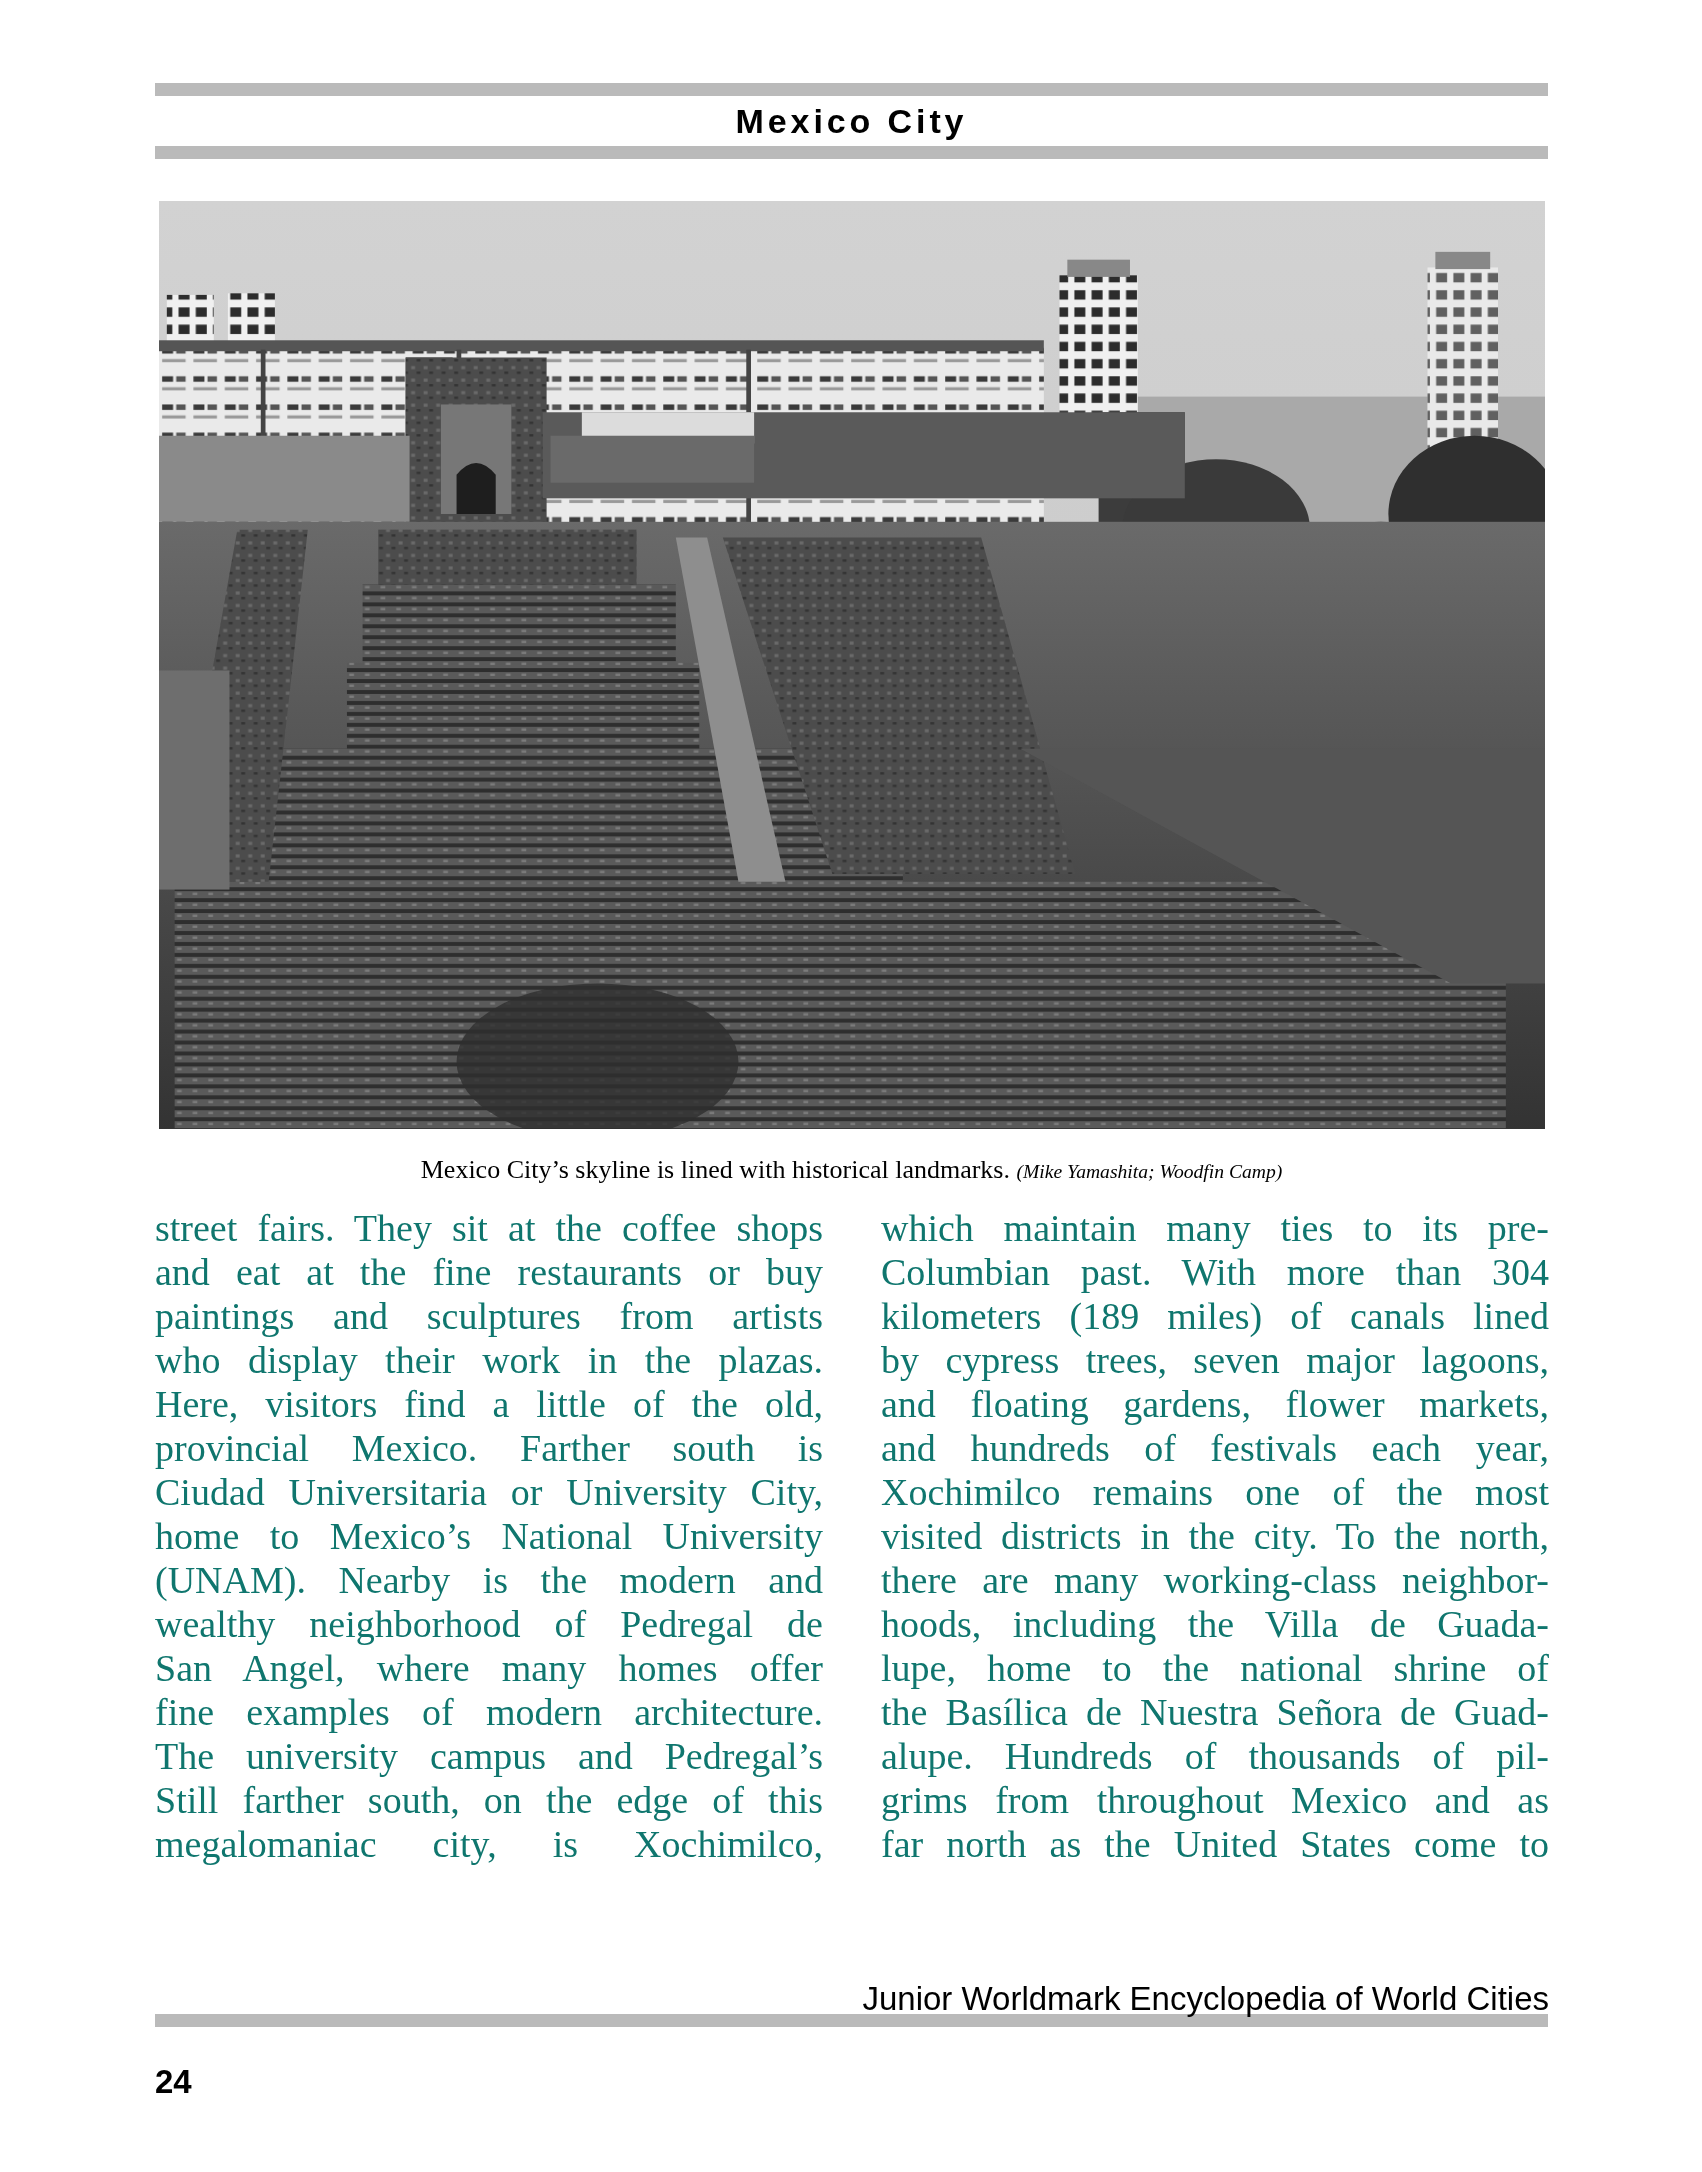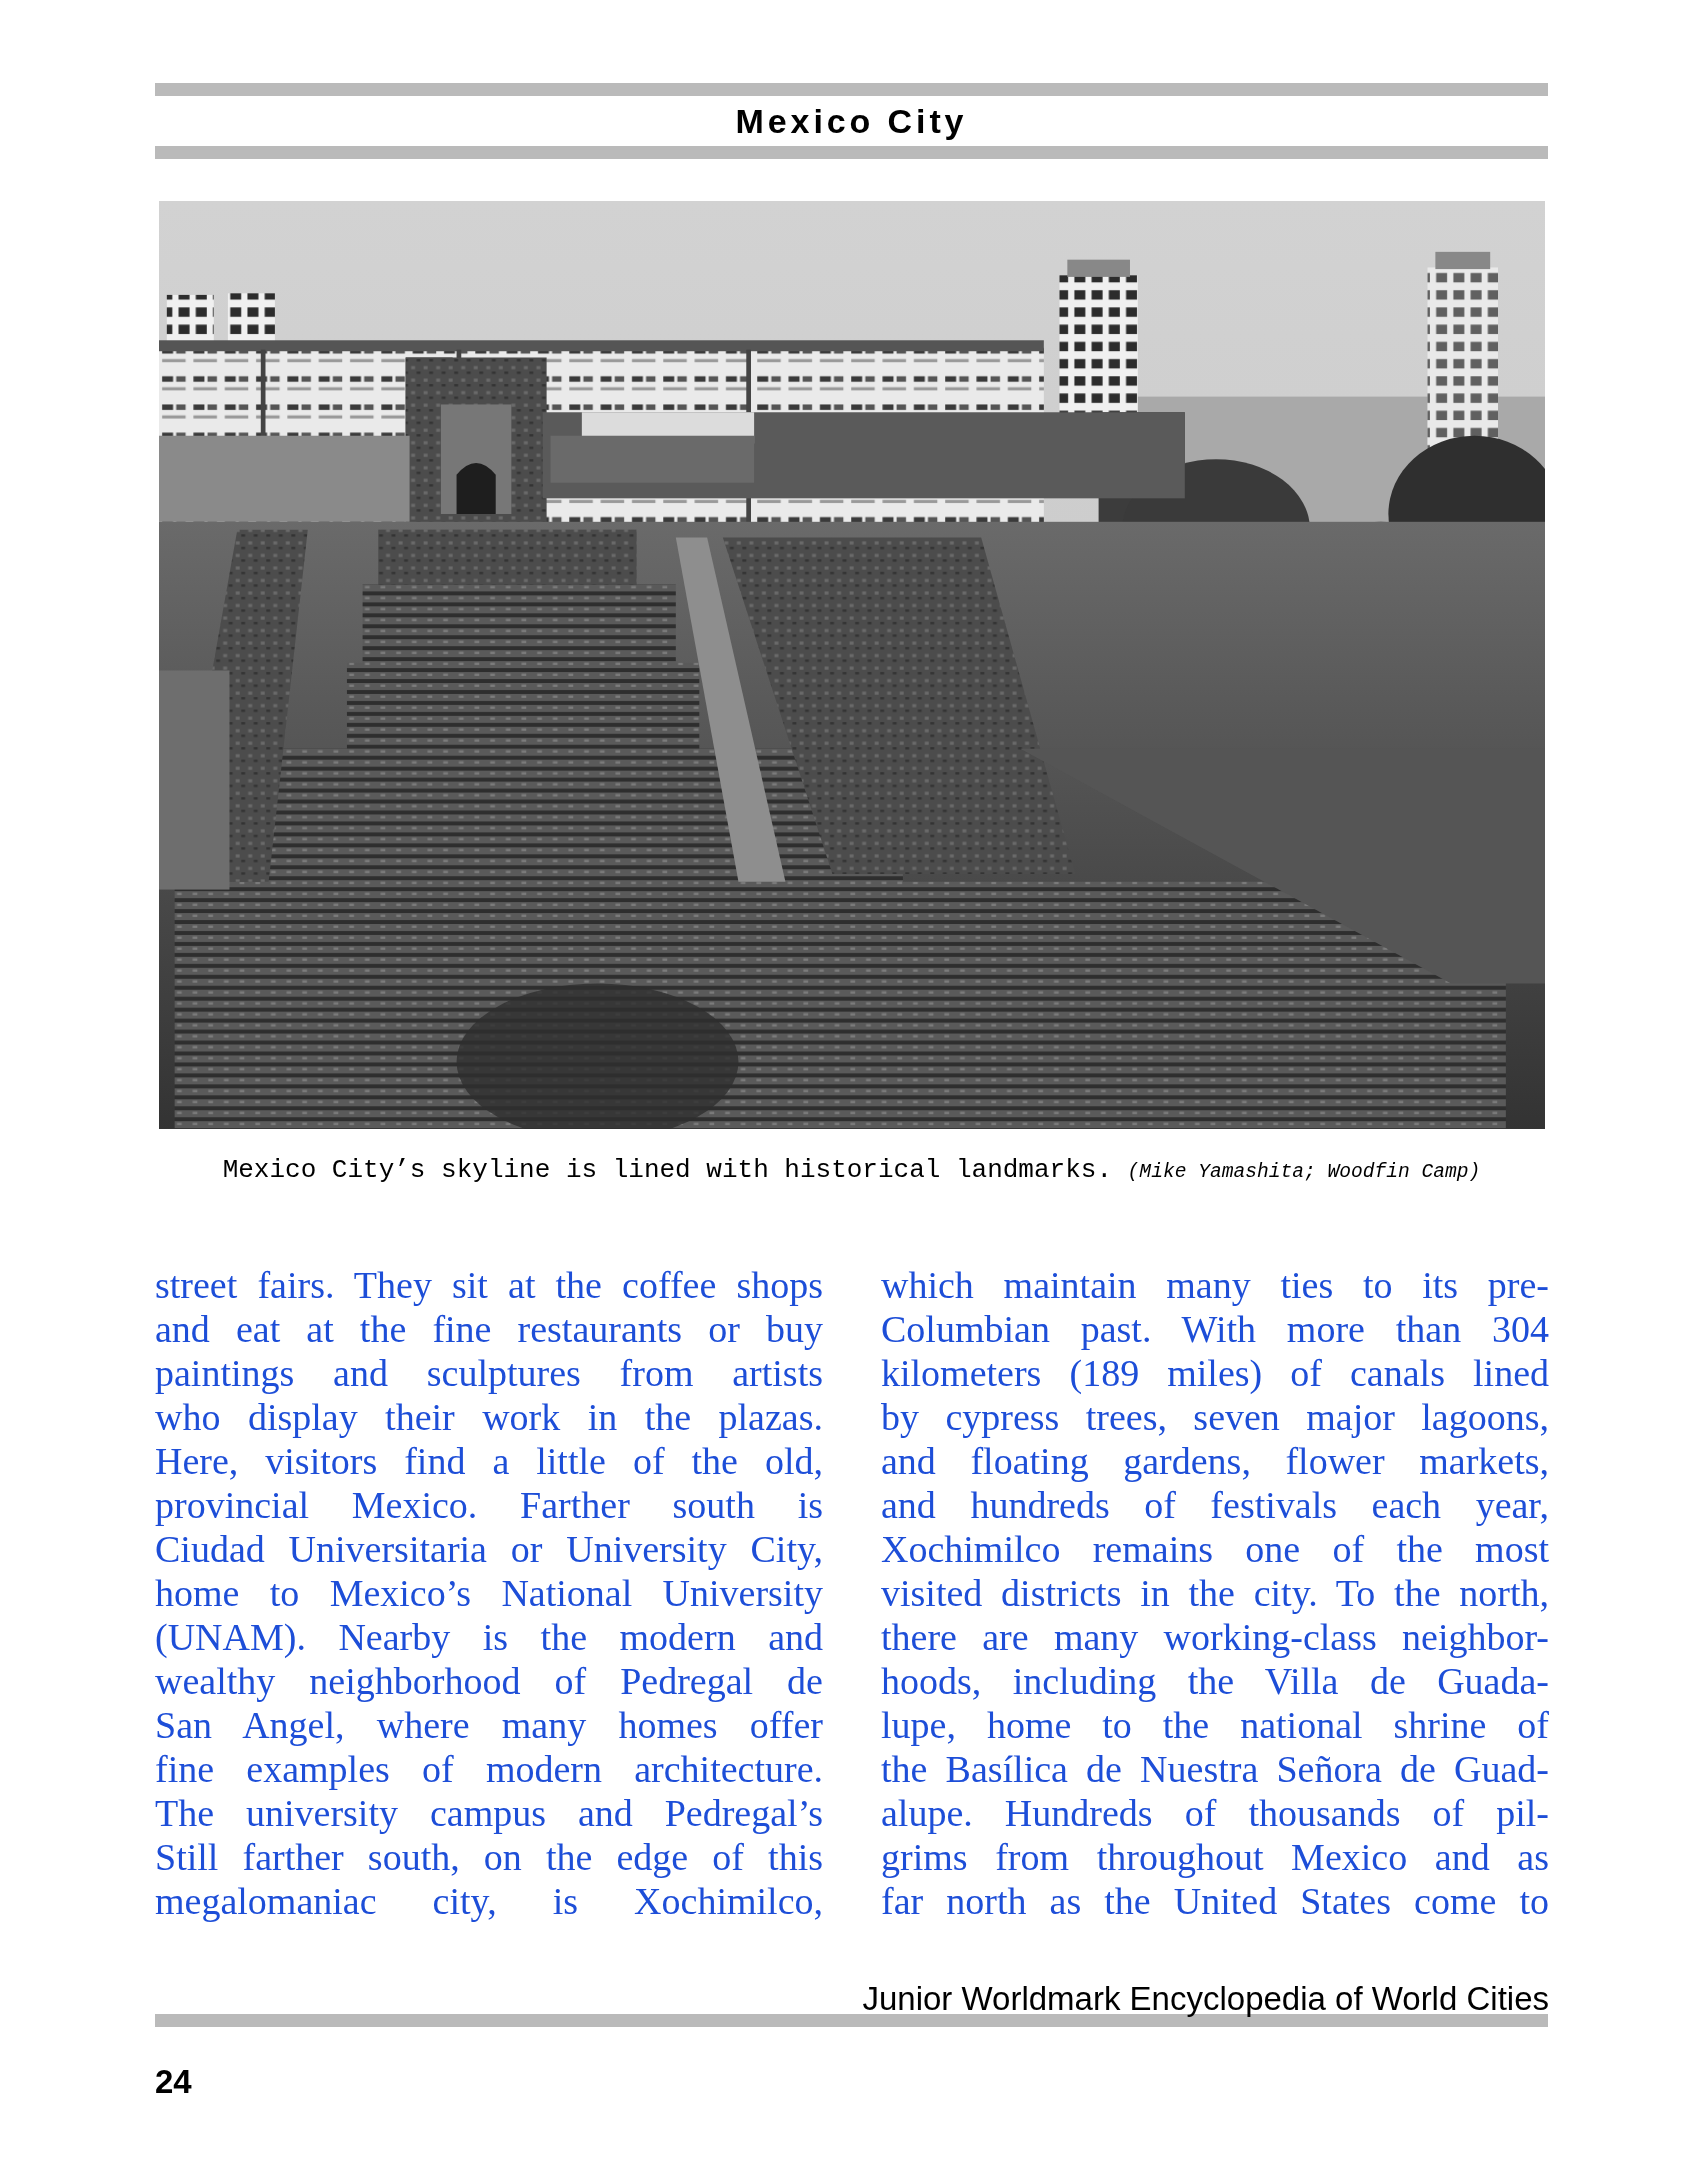--- a/index.html
+++ b/index.html
@@ -14,26 +14,26 @@
     font-family: "Liberation Sans", sans-serif; font-weight: bold; font-size: 34px;
     letter-spacing: 3.9px; color: #000;
   }
   .photo {
     position: absolute; left: 159px; top: 201px; width: 1386px; height: 928px;
     background: #cfcfcf; overflow: hidden;
   }
   .photo svg { display: block; width: 100%; height: 100%; }
   .caption {
     position: absolute; left: 155px; width: 1393px; top: 1155px; height: 39px;
-    text-align: center; font-family: Liberation Mono, monospace; font-size: 26px; color: #000;
+    text-align: center; font-family: Liberation Serif, serif; font-size: 26px; color: #000;
   }
   .caption .credit { font-style: italic; font-size: 19.6px; }
   .col {
-    position: absolute; top: 1263px; width: 668px;
-    font-family: "Liberation Serif", serif; font-size: 38px; line-height: 44px; color: #1d4ed8;
+    position: absolute; top: 1206px; width: 668px;
+    font-family: "Liberation Serif", serif; font-size: 38px; line-height: 44px; color: #0f766e;
   }
   .col-left { left: 155px; }
   .col-right { left: 881px; }
   .line { display: block; height: 44px; white-space: nowrap; text-align: justify; text-align-last: justify; }
   .line.last { text-align-last: left; }
   .folio {
     position: absolute; left: 155px; top: 2063px;
     font-family: "Liberation Sans", sans-serif; font-weight: bold; font-size: 33px; color: #000;
   }
   .running-title {

